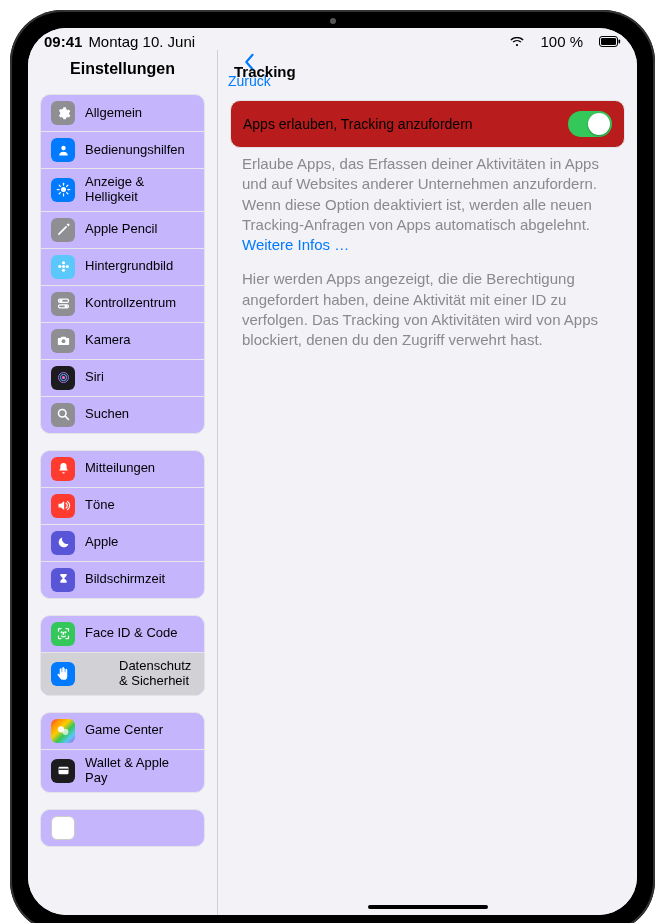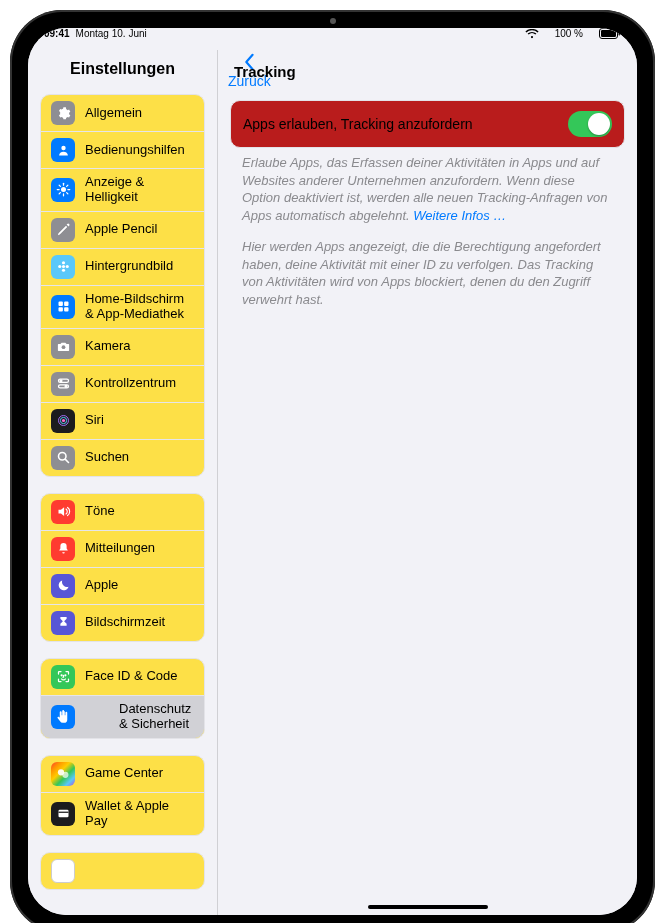--- a/index.html
+++ b/index.html
@@ -29,24 +29,24 @@
       background: #f2f2f7;
       border-radius: 38px;
       overflow: hidden;
       display: flex;
       flex-direction: column;
       position: relative;
     }
     .status-bar {
       height: 22px;
       display: flex;
-      align-items: flex-start;
+      align-items: flex-end;
       justify-content: space-between;
       padding: 0 16px;
-      font-size: 10px;
+      font-size: 15px;
       color: #000;
       background: #f2f2f7;
     }
     .status-left { display: flex; gap: 6px; }
     .status-left .time { font-weight: 600; }
     .status-right { display: flex; align-items: center; gap: 16px; }
     .wifi-icon svg, .battery svg { display: block; }
     .split {
       flex: 1;
       display: flex;
@@ -64,21 +64,21 @@
       font-weight: 600;
       text-align: center;
       padding: 10px 0 8px;
     }
     .side-scroll {
       flex: 1;
       overflow-y: auto;
       padding: 0 12px 20px;
     }
     .group {
-      background: #fde047;
+      background: #c4b5fd;
       border-radius: 10px;
       margin-top: 16px;
       overflow: hidden;
       border: 0.5px solid #e3e3e8;
     }
     .group:first-child { margin-top: 8px; }
     .row {
       display: flex;
       align-items: center;
       gap: 10px;
@@ -156,25 +156,24 @@
     .switch.on { background: #34c759; }
     .knob {
       position: absolute;
       top: 2px; right: 2px;
       width: 22px; height: 22px;
       background: #fff;
       border-radius: 50%;
       box-shadow: 0 1px 2px rgba(0,0,0,0.3);
     }
     .footnote {
-      font-size: 13px;
+      font-size: 15px;
       line-height: 1.35;
       color: #8a8a8e;
       padding: 6px 12px 0;
-      font-style: italic;
     }
     .footnote a { color: #007aff; text-decoration: none; }
     .home-indicator {
       position: absolute;
       bottom: 6px;
       left: 50%;
       transform: translateX(-50%);
       width: 120px; height: 4px;
       background: #000;
       border-radius: 3px;
@@ -273,51 +272,40 @@
                     <circle cx="12" cy="12" r="2.5"></circle>
                     <circle cx="12" cy="6" r="2.5"></circle>
                     <circle cx="12" cy="18" r="2.5"></circle>
                     <circle cx="6" cy="12" r="2.5"></circle>
                     <circle cx="18" cy="12" r="2.5"></circle>
                   </svg>
                 </div>
                 <span class="row-label">Hintergrundbild</span>
               </div>
               <div class="row">
-                <div class="icon-box bg-blue">
-                  <svg viewBox="0 0 24 24" fill="#fff">
-                    <rect x="4" y="4" width="7" height="7" rx="1.5"></rect>
-                    <rect x="13" y="4" width="7" height="7" rx="1.5"></rect>
-                    <rect x="4" y="13" width="7" height="7" rx="1.5"></rect>
-                    <rect x="13" y="13" width="7" height="7" rx="1.5"></rect>
-                  </svg>
-                </div>
-                <span class="row-label">Home-Bildschirm &amp; App-Mediathek</span>
-              </div>
-              <div class="row">
-                <div class="icon-box bg-gray">
-                  <svg viewBox="0 0 24 24" fill="#fff">
-                    <path d="M4 8h3l2-2h6l2 2h3a1 1 0 011 1v9a1 1 0 01-1 1H4a1 1 0 01-1-1V9a1 1 0 011-1z"></path>
-                    <circle cx="12" cy="13" r="3" fill="#8e8e93"></circle>
-                  </svg>
-                </div>
-                <span class="row-label">Kamera</span>
-              </div>
-              <div class="row">
                 <div class="icon-box bg-gray">
                   <svg viewBox="0 0 24 24" fill="none" stroke="#fff" stroke-width="2">
                     <rect x="4" y="5" width="16" height="5" rx="2.5"></rect>
                     <circle cx="8" cy="7.5" r="1.5" fill="#fff"></circle>
                     <rect x="4" y="14" width="16" height="5" rx="2.5"></rect>
                     <circle cx="16" cy="16.5" r="1.5" fill="#fff"></circle>
                   </svg>
                 </div>
                 <span class="row-label">Kontrollzentrum</span>
               </div>
               <div class="row">
+                <div class="icon-box bg-gray">
+                  <svg viewBox="0 0 24 24" fill="#fff">
+                    <path d="M4 8h3l2-2h6l2 2h3a1 1 0 011 1v9a1 1 0 01-1 1H4a1 1 0 01-1-1V9a1 1 0 011-1z"></path>
+                    <circle cx="12" cy="13" r="3" fill="#8e8e93"></circle>
+                  </svg>
+                </div>
+                <span class="row-label">Kamera</span>
+              </div>
+              <div class="row">
                 <div class="icon-box bg-black">
                   <svg viewBox="0 0 24 24">
                     <circle cx="12" cy="12" r="8" fill="none" stroke="#a970ff" stroke-width="1.5"></circle>
                     <circle cx="12" cy="12" r="5" fill="none" stroke="#5ac8fa" stroke-width="1.5"></circle>
                     <circle cx="12" cy="12" r="2.5" fill="#ff6ad5"></circle>
                   </svg>
                 </div>
                 <span class="row-label">Siri</span>
               </div>
               <div class="row">
@@ -327,33 +315,33 @@
                     <line x1="15" y1="15" x2="20" y2="20"></line>
                   </svg>
                 </div>
                 <span class="row-label">Suchen</span>
               </div>
             </div>
             <div class="group">
               <div class="row">
                 <div class="icon-box bg-red">
                   <svg viewBox="0 0 24 24" fill="#fff">
+                    <path d="M12 3a5 5 0 00-5 5v4l-2 3h14l-2-3V8a5 5 0 00-5-5zM10 18a2 2 0 004 0h-4z"></path>
+                  </svg>
+                </div>
+                <span class="row-label">Mitteilungen</span>
+              </div>
+              <div class="row">
+                <div class="icon-box bg-red">
+                  <svg viewBox="0 0 24 24" fill="#fff">
                     <path d="M4 9v6h4l5 4V5L8 9H4z"></path>
                     <path d="M16 8a5 5 0 010 8M18.5 5.5a8 8 0 010 13" stroke="#fff" stroke-width="1.8" fill="none" stroke-linecap="round"></path>
                   </svg>
                 </div>
                 <span class="row-label">Töne</span>
-              </div>
-              <div class="row">
-                <div class="icon-box bg-red">
-                  <svg viewBox="0 0 24 24" fill="#fff">
-                    <path d="M12 3a5 5 0 00-5 5v4l-2 3h14l-2-3V8a5 5 0 00-5-5zM10 18a2 2 0 004 0h-4z"></path>
-                  </svg>
-                </div>
-                <span class="row-label">Mitteilungen</span>
               </div>
               <div class="row">
                 <div class="icon-box bg-purple">
                   <svg viewBox="0 0 24 24" fill="#fff">
                     <path d="M20 14a8 8 0 01-10-10 8 8 0 1010 10z"></path>
                   </svg>
                 </div>
                 <span class="row-label">Apple</span>
               </div>
               <div class="row">

